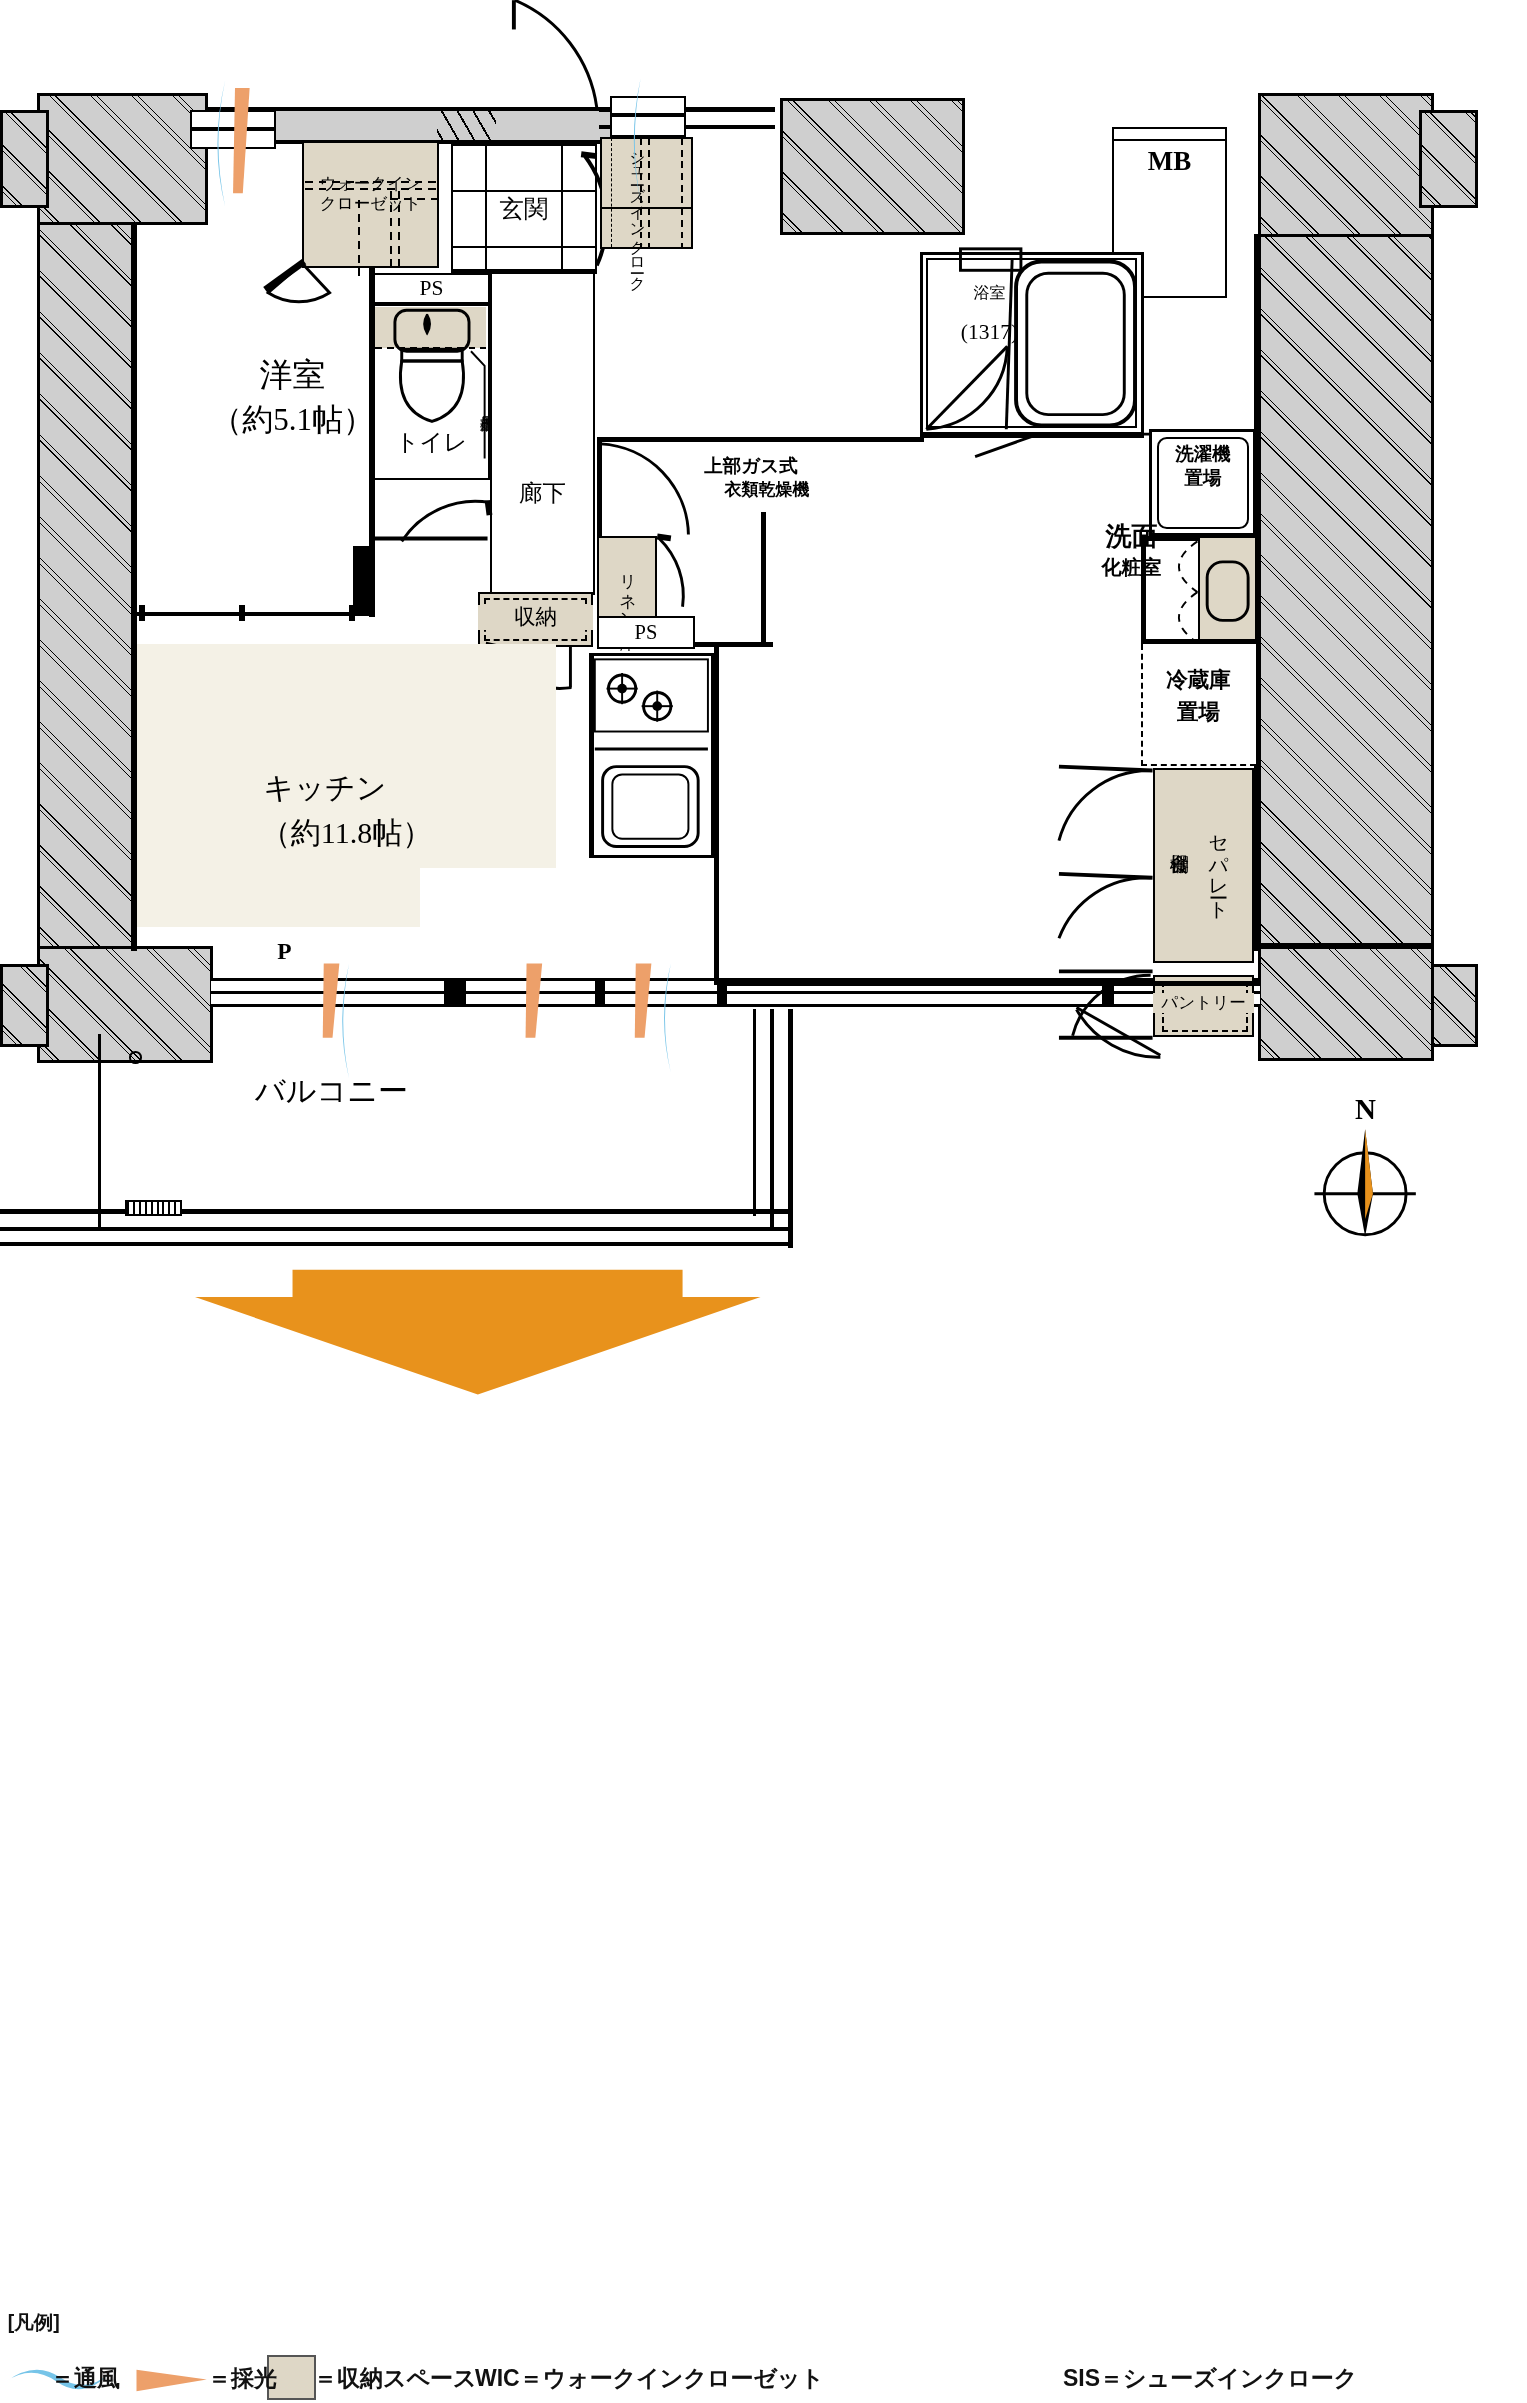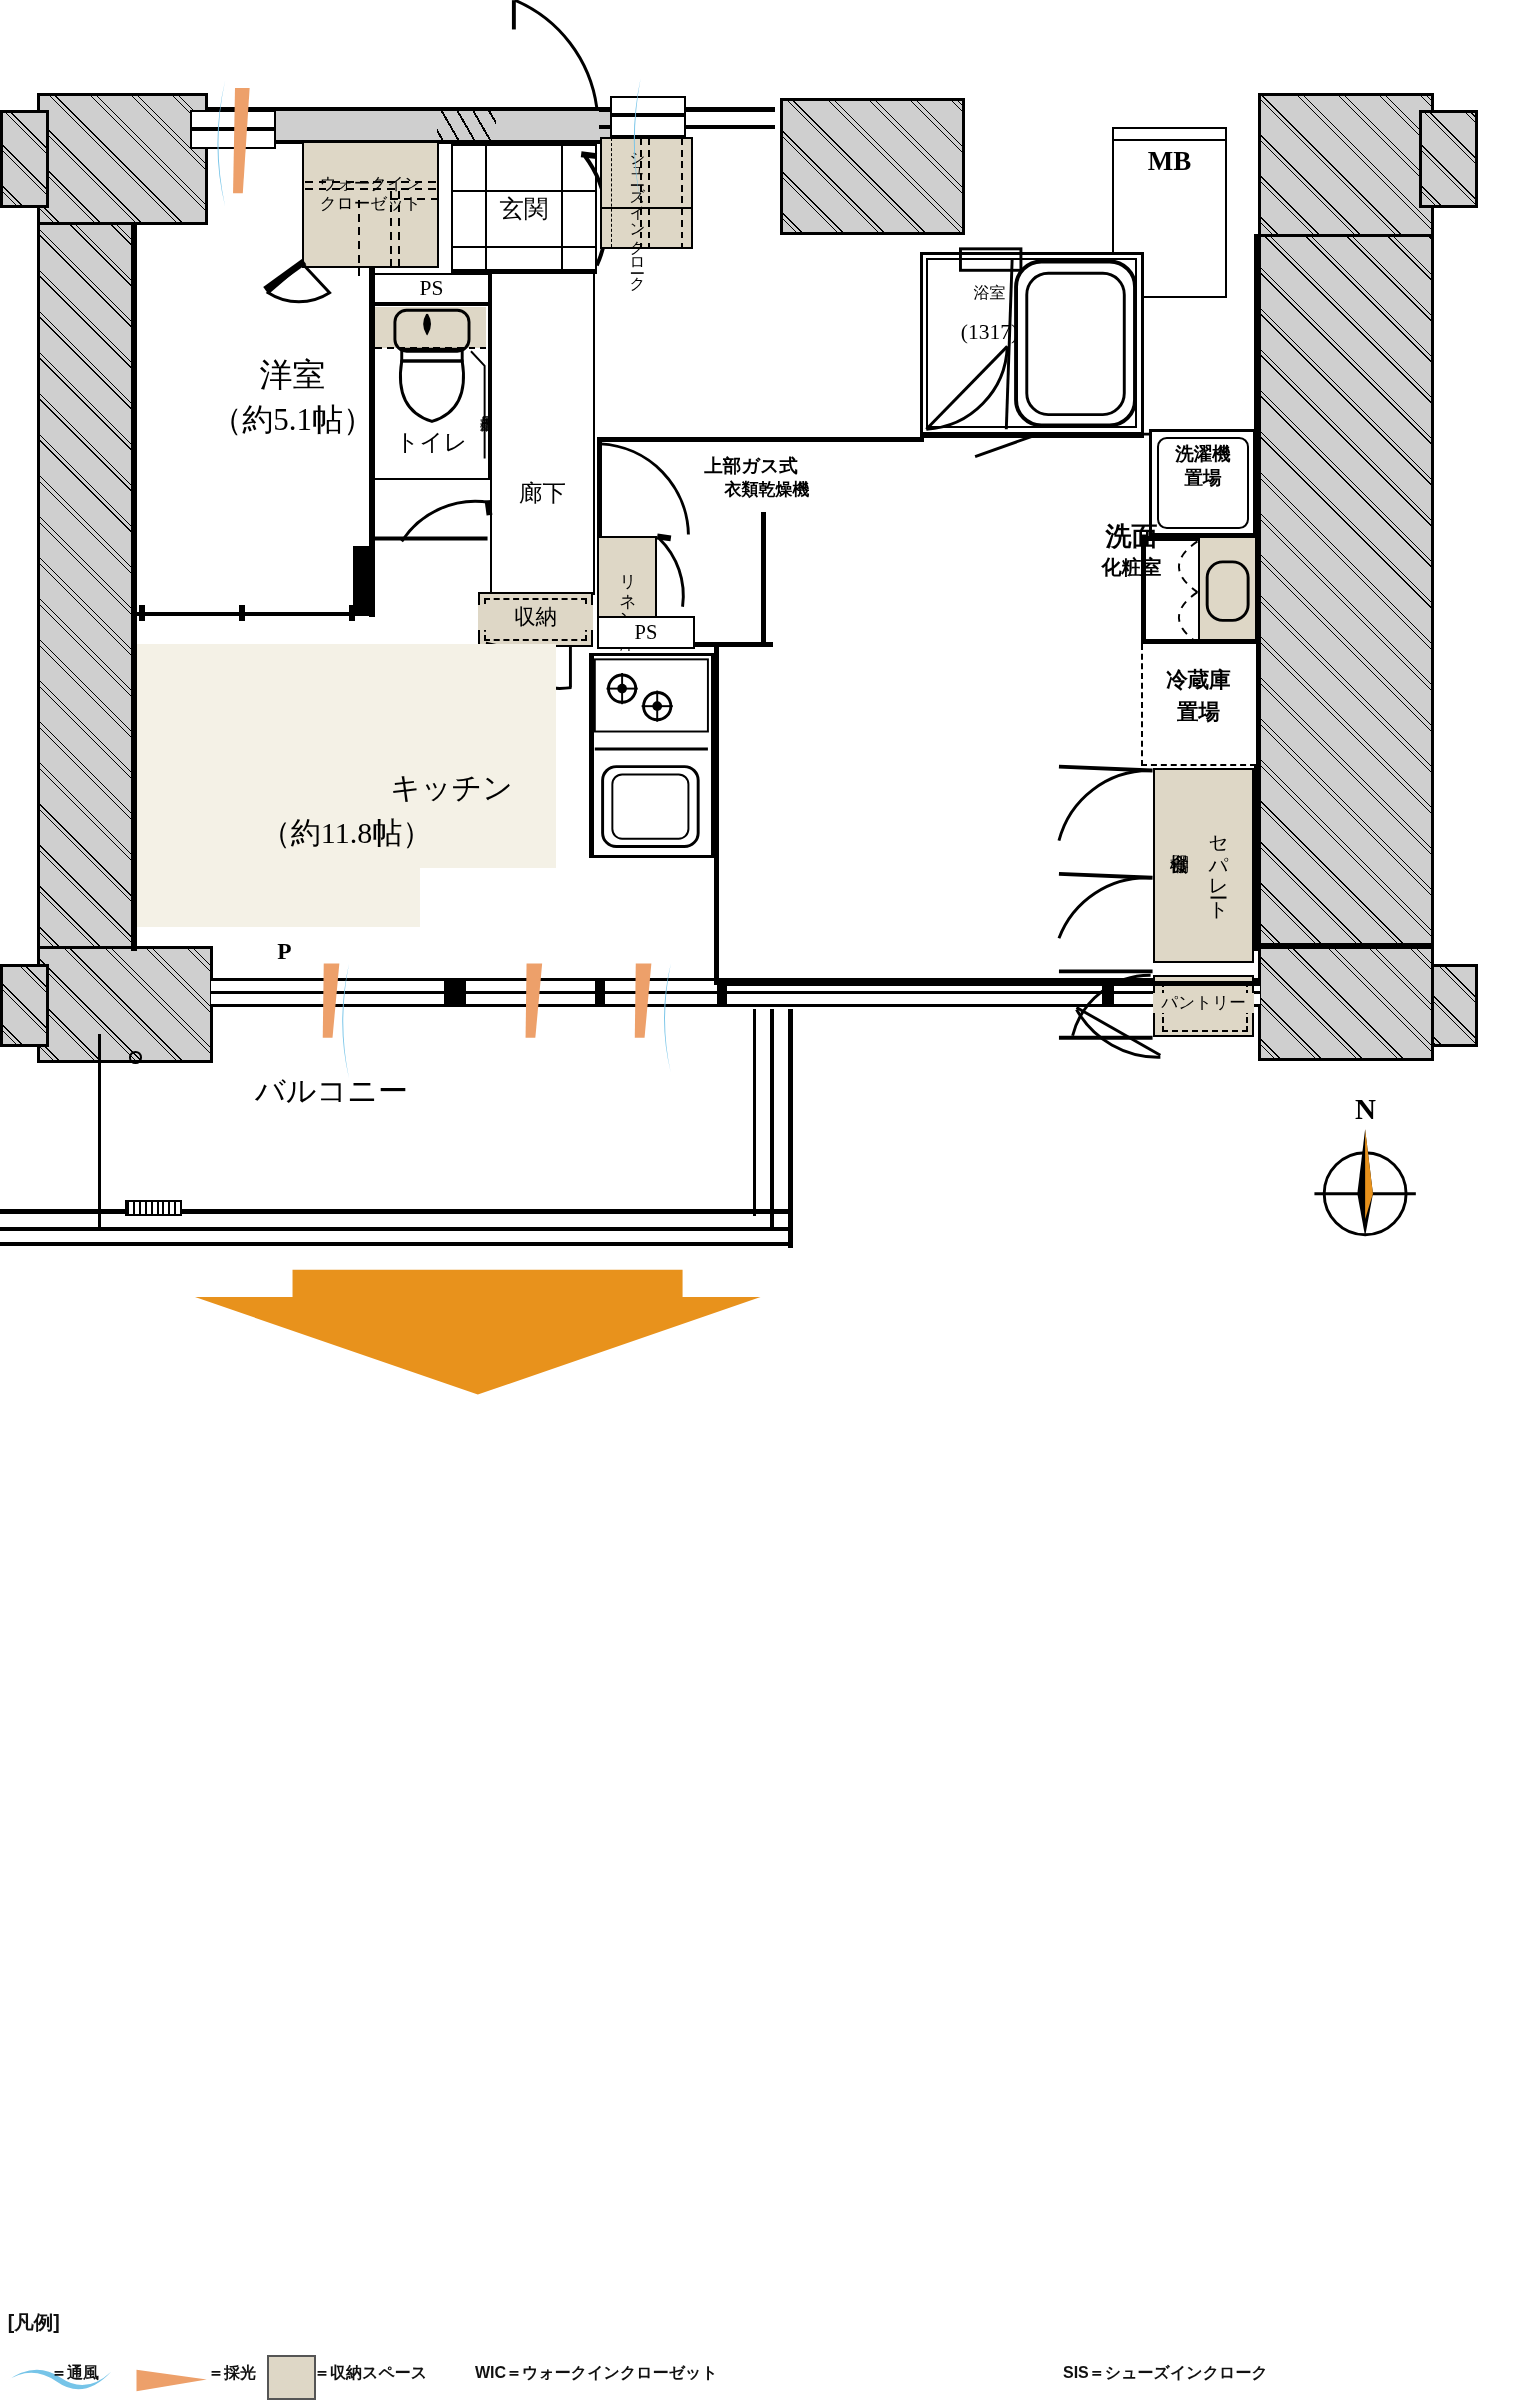--- a/index.html
+++ b/index.html
@@ -26,21 +26,21 @@
   .hatch{
     background-image:repeating-linear-gradient(45deg,transparent 0 8.8px,#000 8.8px 9.8px,transparent 9.8px 12.7px,#000 12.7px 13.7px,transparent 13.7px 29px);
   }
   .ldk{background:#f4f1e6;}
 
   
   svg.ov{position:absolute;left:0;top:0;width:1527px;height:2404px;pointer-events:none;}
 
   
   #legend{position:absolute;left:0;top:2309px;width:1527px;height:95px;}
-  .lg-item{position:absolute;font-size:16px;font-weight:bold;color:#111;
+  .lg-item{position:absolute;font-size:23px;font-weight:bold;color:#111;
            font-family:"Liberation Sans","DejaVu Sans",sans-serif;white-space:nowrap;}
   .lg-sw{position:absolute;width:45px;height:41px;background:#ded7c6;border:2px solid #555;}
   .dir-text{font-size:64px;font-weight:bold;color:#E8921C;letter-spacing:21.5px;
             font-family:"Liberation Sans","DejaVu Sans",sans-serif;}
 </style>
 </head>
 <body>
 
 <div id="root">
 
@@ -184,21 +184,21 @@
   <div class="abs" style="left:484px;top:598px;width:103px;height:43px;border:2px dashed #000;"></div>
   <div class="lbl" style="left:478px;top:605px;width:115px;font-size:21.5px;background:#ded7c6;">収納</div>
   <svg class="ov" viewBox="0 0 1566 2465" width="1527" height="2404">
     <path d="M500,663 A 86 86 0 0 0 586,705" fill="none" stroke="#000" stroke-width="3"></path>
     <line x1="498" y1="661" x2="512" y2="664" stroke="#000" stroke-width="6"></line>
     <line x1="585" y1="663" x2="585" y2="705" stroke="#000" stroke-width="3"></line>
   </svg>
 
   <div class="abs ldk" style="left:137px;top:644px;width:283px;height:283px;"></div>
   <div class="abs ldk" style="left:137px;top:644px;width:419px;height:224px;"></div>
-  <div class="lbl" style="left:137px;top:770px;width:376px;font-size:30px;text-align:right;">キッチン</div>
+  <div class="lbl" style="left:137px;top:770px;width:376px;font-size:30px;">キッチン</div>
   <div class="lbl" style="left:137px;top:815px;width:419px;font-size:30px;">（約11.8帖）</div>
 
   <div class="abs" style="left:920px;top:252px;width:224px;height:183px;border:3.9px solid #000;background:#fff;"></div>
   <div class="abs thin" style="left:926px;top:258px;width:211px;height:170px;border:2px solid #000;"></div>
   <div class="lbl" style="left:931px;top:284px;width:117px;font-size:16px;">浴室</div>
   <div class="lbl" style="left:931px;top:320px;width:117px;font-size:21.5px;">(1317)</div>
   <svg class="ov" viewBox="0 0 1566 2465" width="1527" height="2404">
     <rect x="1042" y="268" width="122" height="168" rx="26" fill="none" stroke="#000" stroke-width="4"></rect>
     <rect x="1053" y="280" width="100" height="145" rx="22" fill="none" stroke="#000" stroke-width="3"></rect>
     <line x1="1038" y1="266" x2="1032" y2="440" stroke="#000" stroke-width="3"></line>

